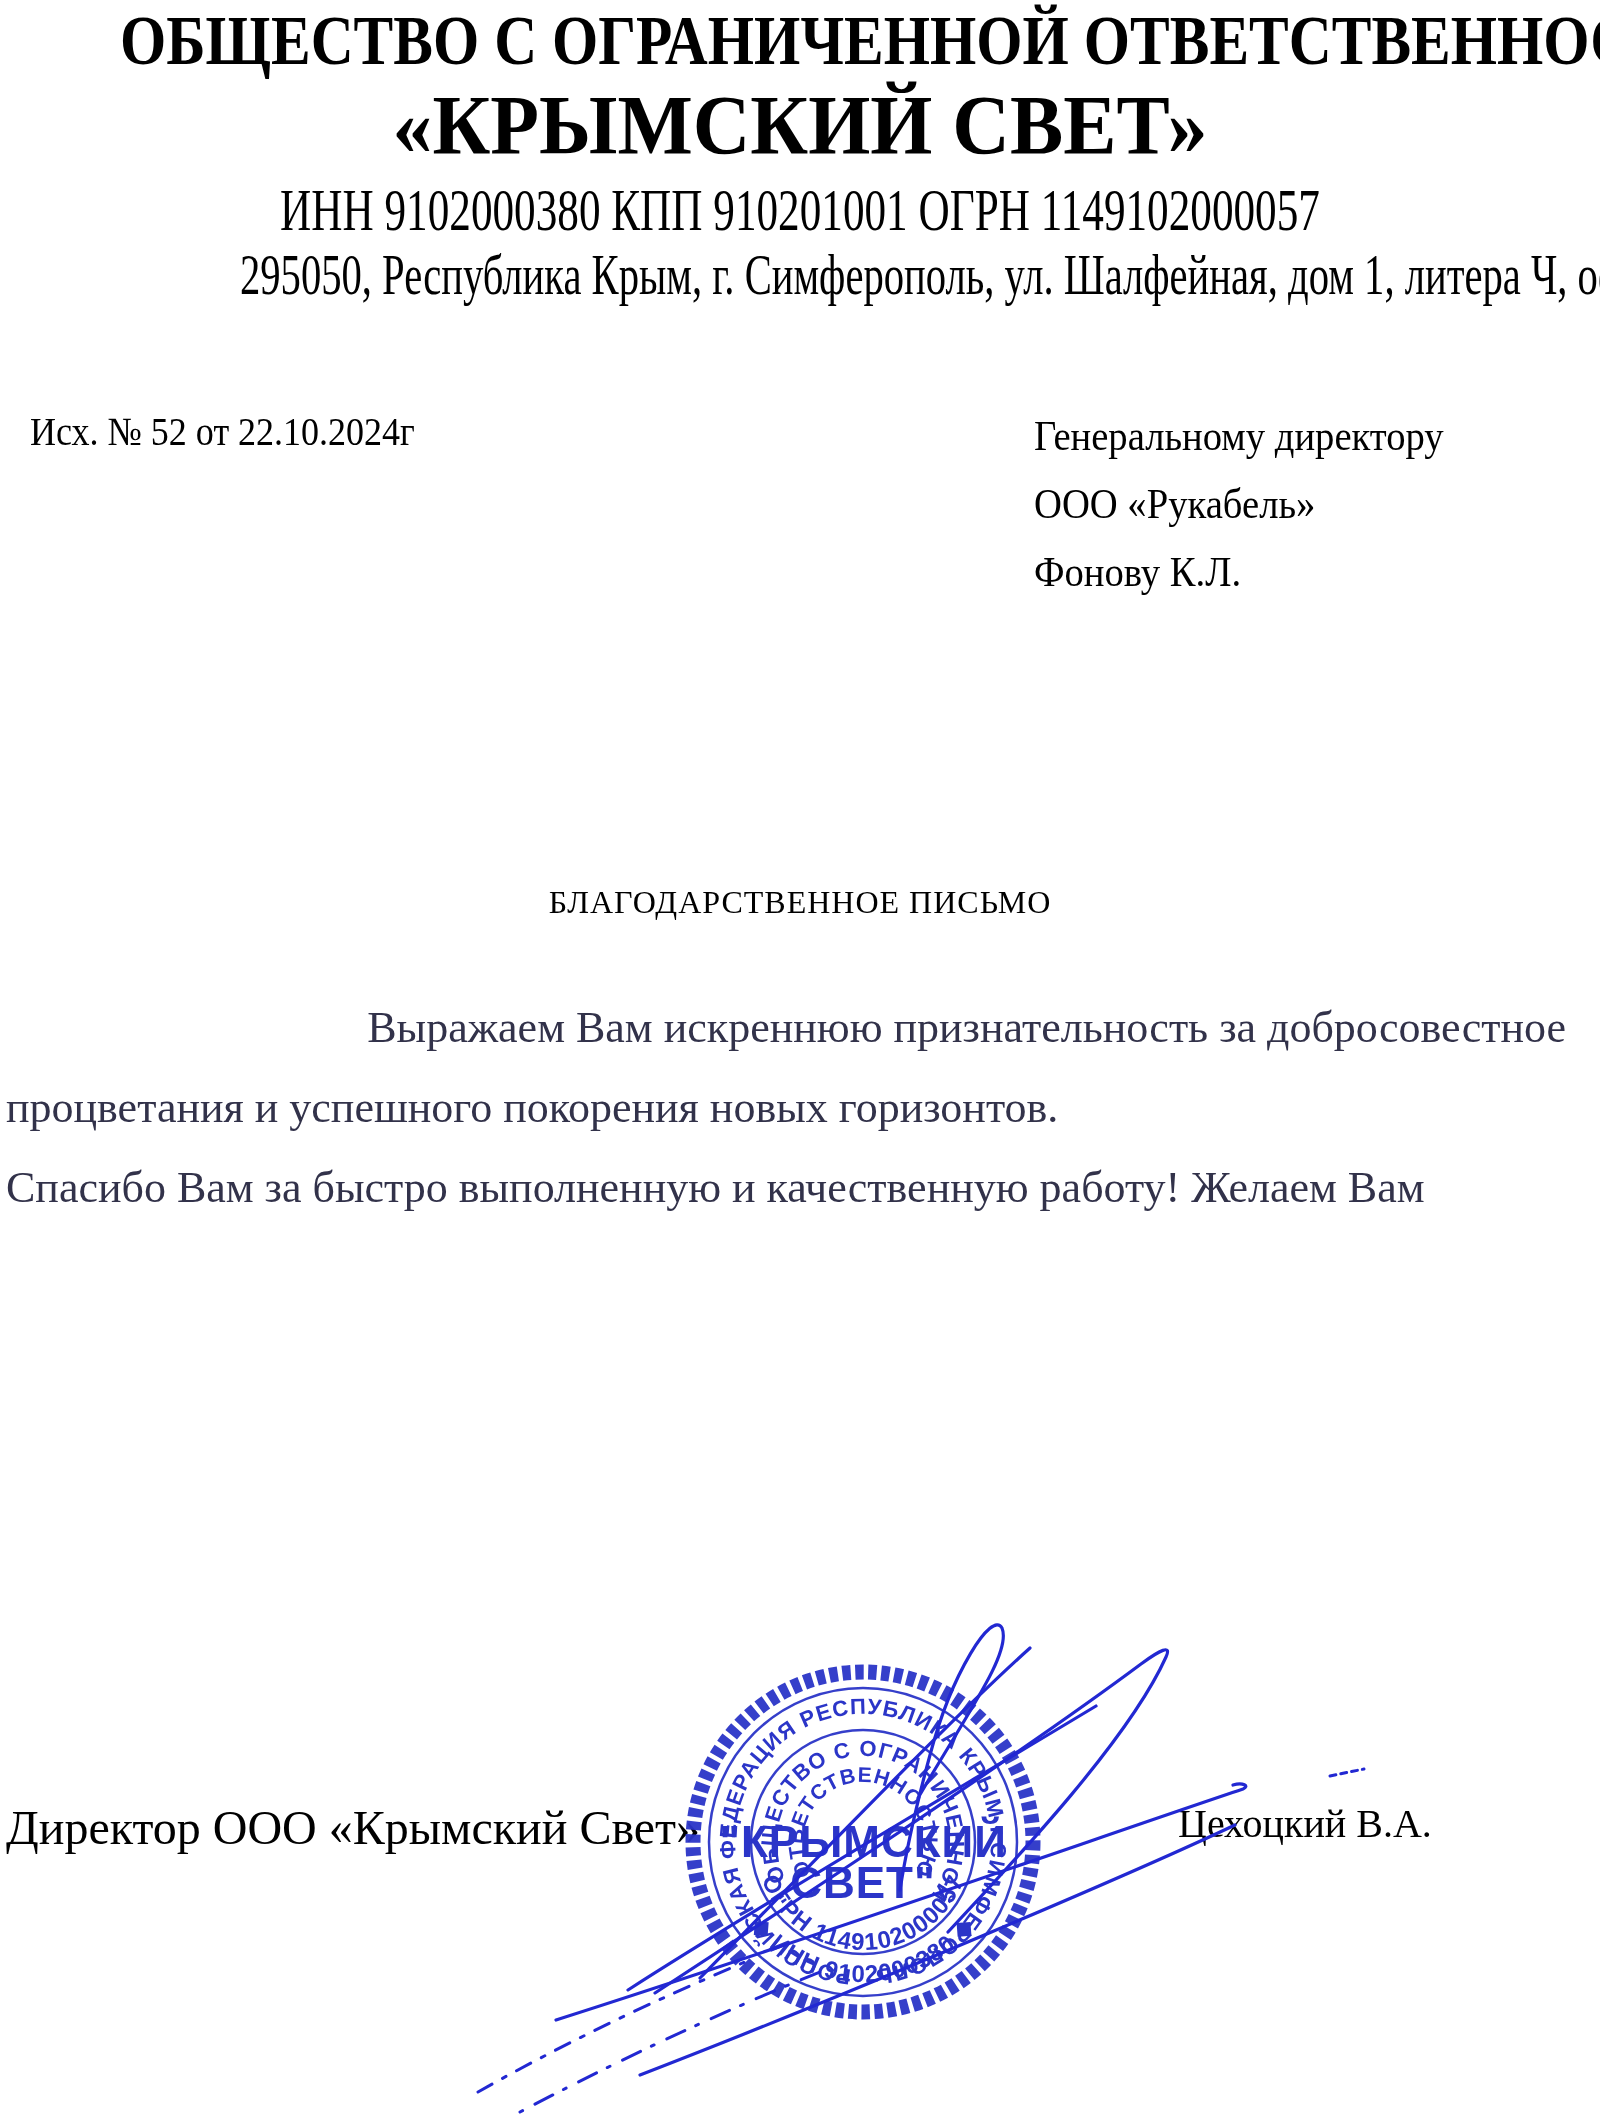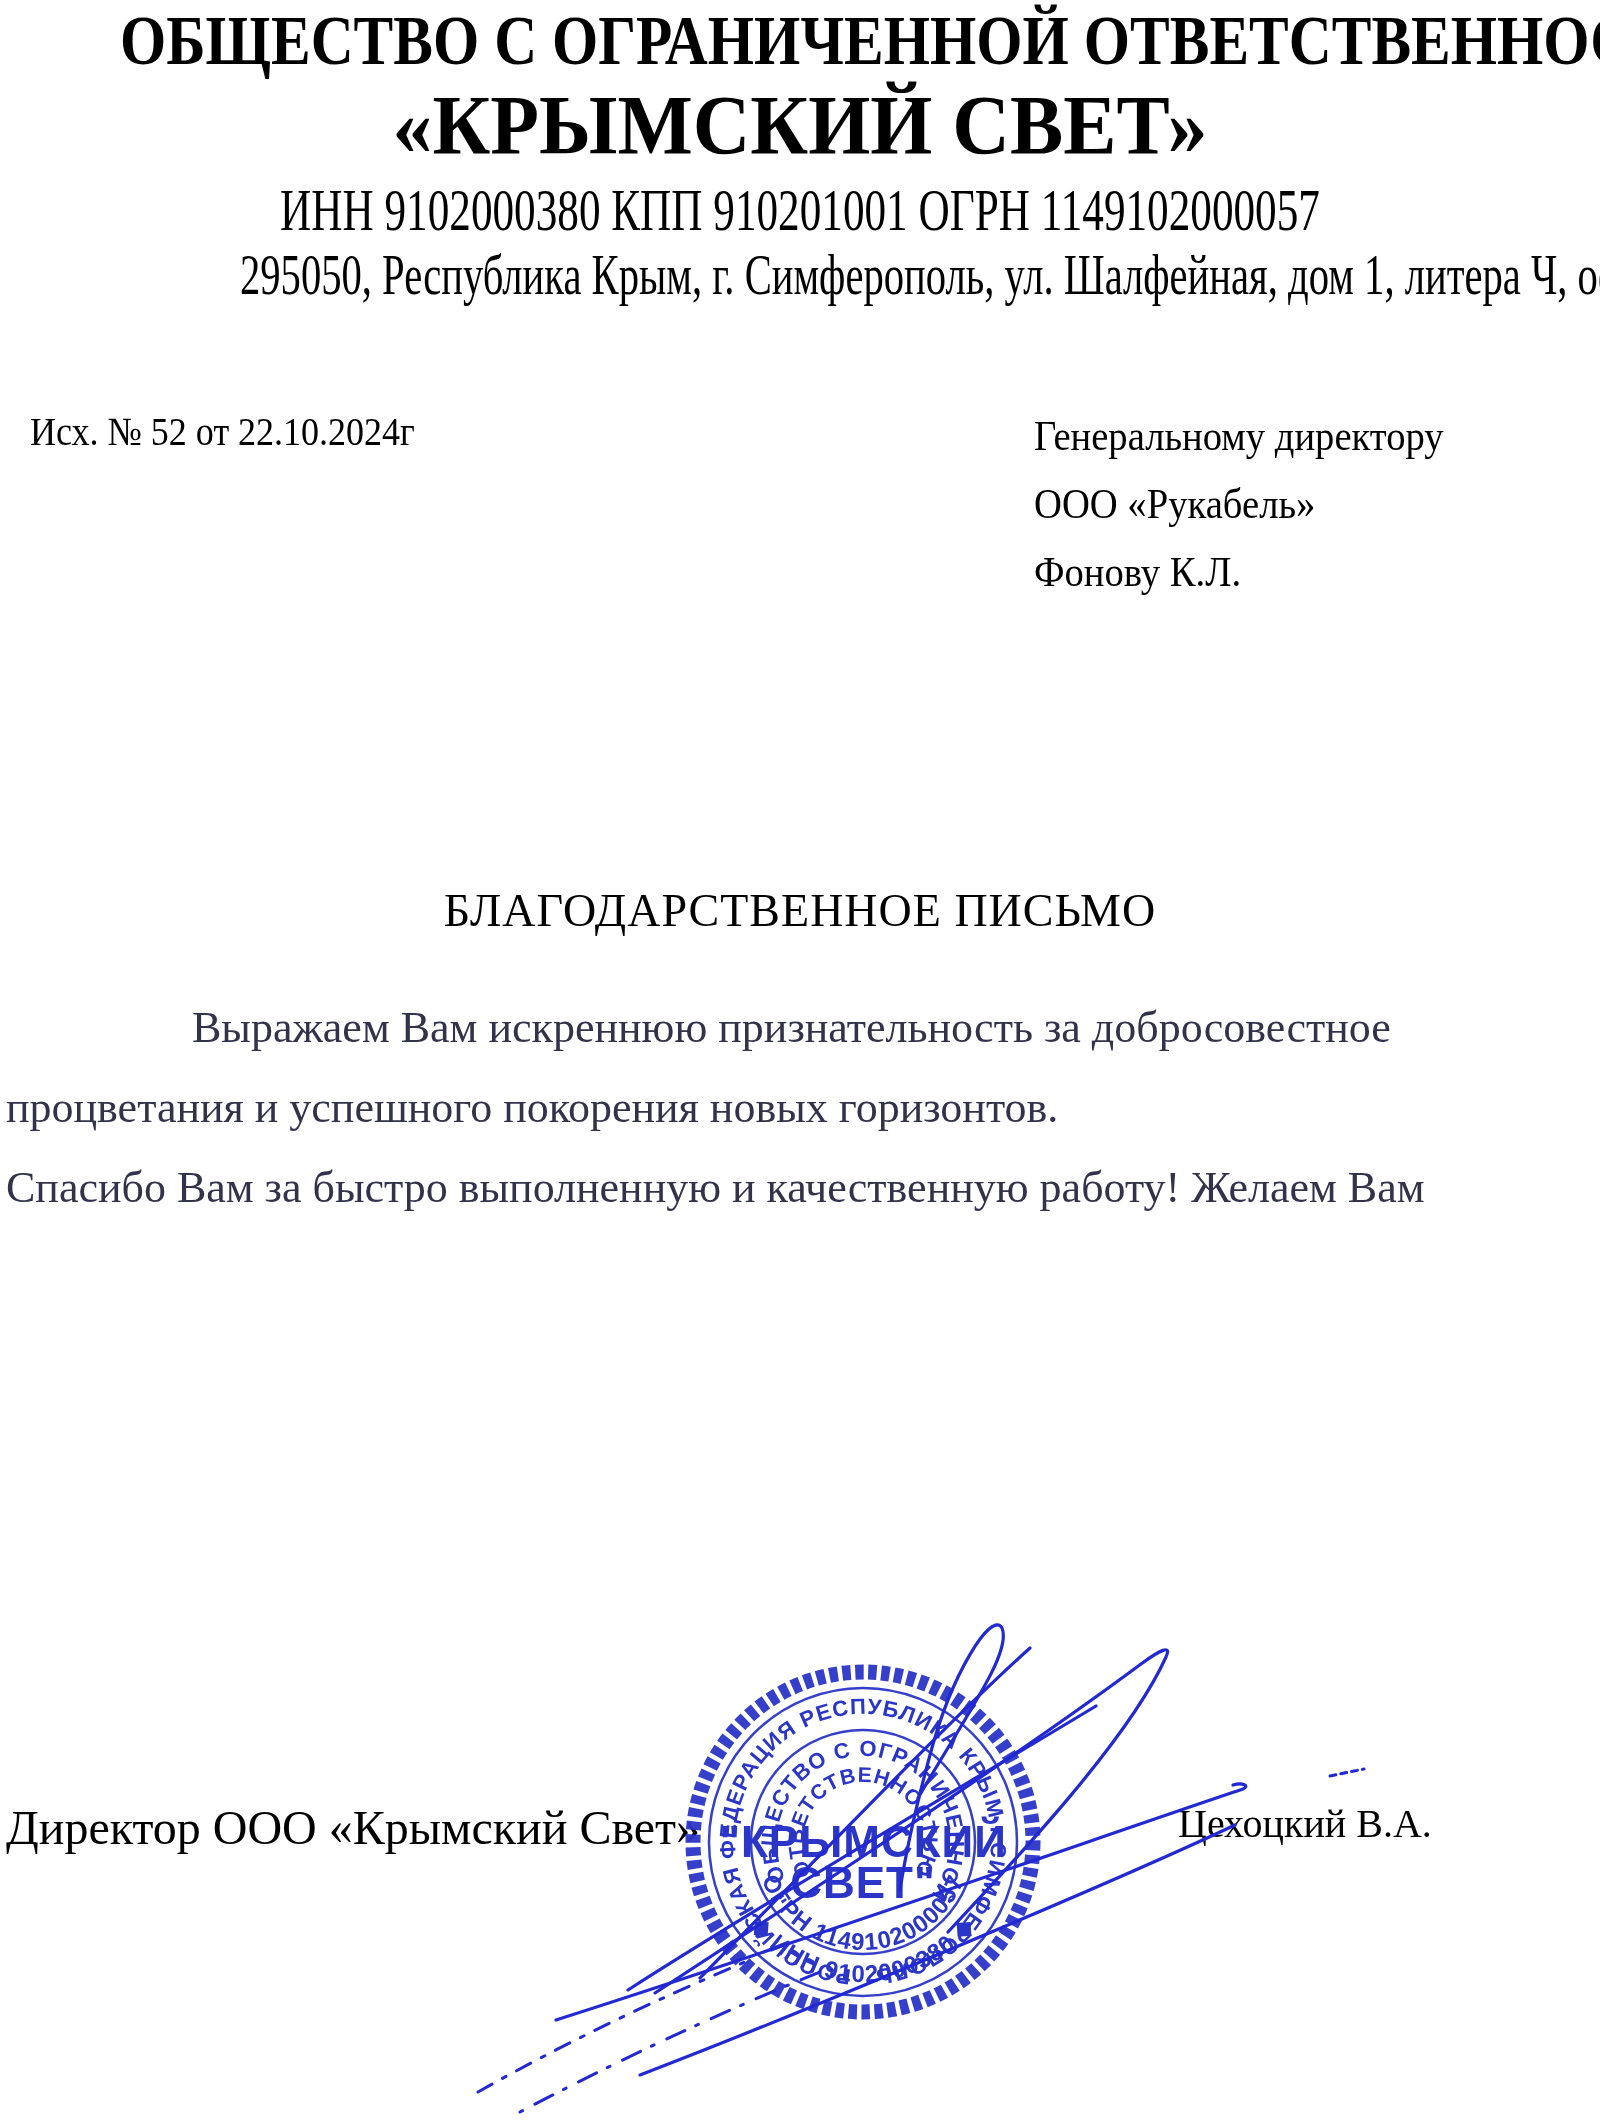--- a/index.html
+++ b/index.html
@@ -37,28 +37,28 @@
     font-size:40px; white-space:nowrap;
     transform:scaleX(0.90); transform-origin:0 50%;
   }
   .recipient{
     position:absolute; top:402px; left:1034px;
     font-size:42px; line-height:68px; white-space:nowrap;
     transform:scaleX(0.92); transform-origin:0 0;
   }
   .doc-title{
     position:absolute; top:884px; left:0; width:1600px;
-    font-size:46px; letter-spacing:1px;
+    font-size:32px; letter-spacing:1px;
   }
   .body-text{
     position:absolute; top:988px; left:6px; width:1560px;
     font-size:44px; line-height:80px; color:#32324a;
   }
   .body-text .ln{ white-space:nowrap; }
-  .body-text .ln.indent{ text-indent:186px; }
+  .body-text .ln.indent{ text-indent:186px;text-align:right; }
   .sig-row-label{
     position:absolute; top:1800px; left:6px;
     font-size:48px; white-space:nowrap;
   }
   .sig-row-name{
     position:absolute; top:1800px; left:1178px;
     font-size:40px; white-space:nowrap;
   }
   .stamp-svg{
     position:absolute; left:420px; top:1530px; width:1180px; height:595px;

